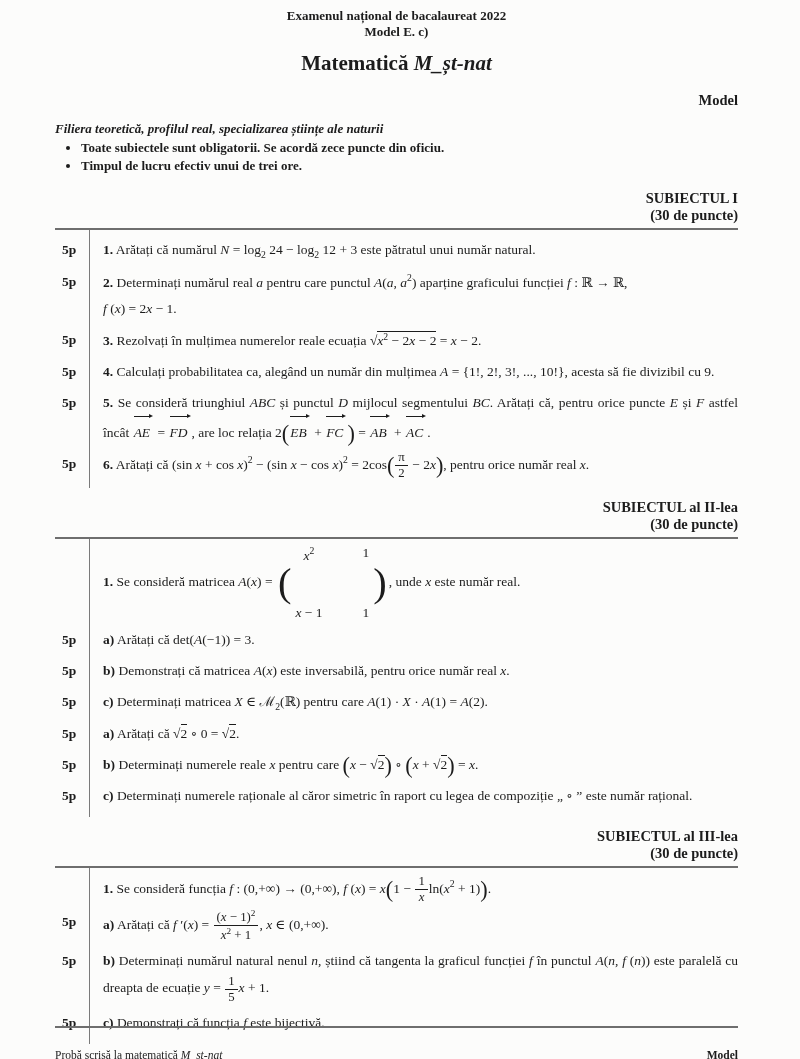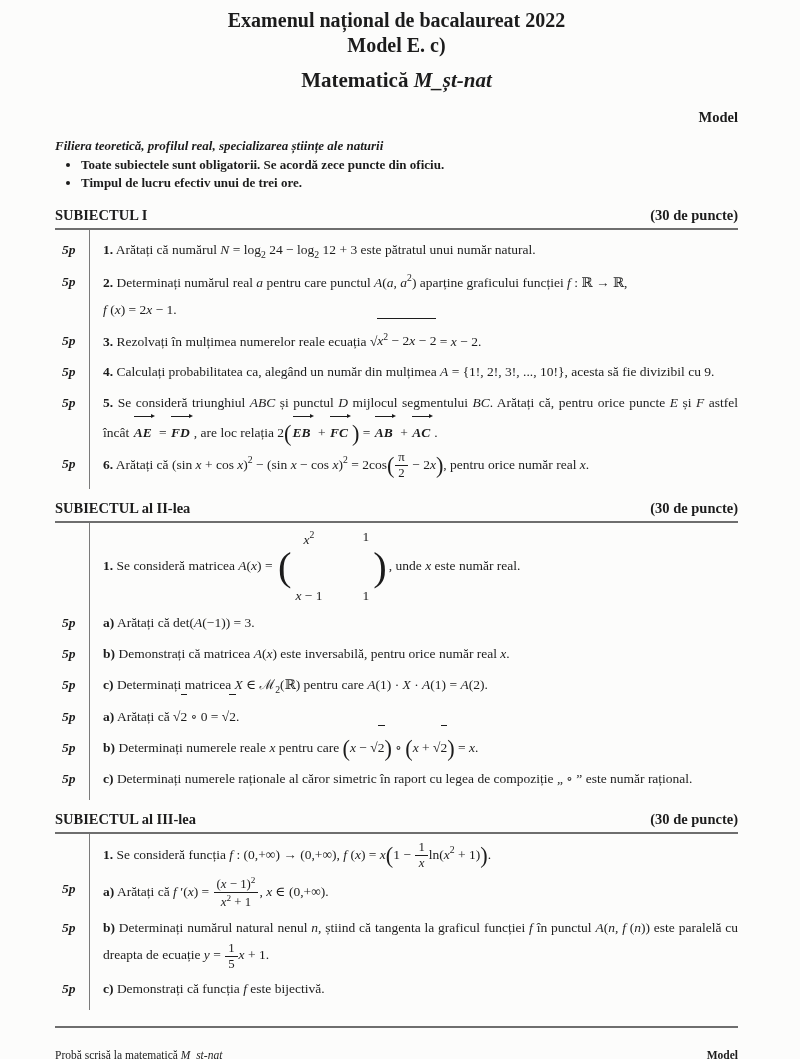--- a/index.html
+++ b/index.html
@@ -4,44 +4,44 @@
 <style>
   html,body{margin:0;padding:0;}
   body{
     width:800px;height:1059px;box-sizing:border-box;
     background:#fcfcfb;color:#1c1c1c;
     font-family:"Liberation Serif","DejaVu Serif",serif;
     font-size:13.5px;overflow:hidden;position:relative;
     padding:8px 62px 0 55px;
   }
   .center{text-align:center;font-weight:bold;}
-  .title1,.title2{font-size:20px;line-height:1.25;}
+  .title1,.title2{font-size:13px;line-height:1.25;}
   .subject{font-size:21px;margin-top:10px;}
   .model-row{text-align:right;font-weight:bold;font-size:14.5px;margin-top:16px;}
   .filiera{font-weight:bold;font-style:italic;font-size:13px;margin-top:12px;}
   ul.rules{margin:3px 0 16px 12px;padding:0 0 0 14px;font-weight:bold;font-size:13px;}
   ul.rules li{margin:2px 0;}
-  .sec-head{display:flex;justify-content:space-between;font-weight:bold;font-size:14.5px;margin-top:11px;align-items:flex-end;}
+  .sec-head{display:flex;justify-content:space-between;font-weight:bold;font-size:14.5px;margin-top:11px;align-items:flex-end;flex-direction:column;}
   .sec-body{border-top:2px solid #6e6e6e;position:relative;margin-top:4px;padding:2px 0 4px 0;}
   .sec-body::after{content:'';position:absolute;left:34px;top:0;bottom:0;width:1px;background:#7a7a7a;}
   .item{display:flex;align-items:flex-start;margin:4px 0;}
-  .pts{flex:0 0 34px;font-weight:bold;padding-left:7px;box-sizing:border-box;line-height:2.0;font-style:italic;}
+  .pts{flex:0 0 34px;font-weight:bold;padding-left:7px;box-sizing:border-box;line-height:2.0;}
   .content{flex:1;padding-left:14px;text-align:justify;line-height:2.0;}
   i{font-style:italic;}
   sup,sub{font-size:0.72em;}
   .sqrt{white-space:nowrap;}
-  .sqrt .r{border-top:1px solid #1c1c1c;padding-top:14px;}
+  .sqrt .r{border-top:1px solid #1c1c1c;padding-top:1px;}
   .frac{display:inline-block;vertical-align:middle;text-align:center;line-height:1.15;font-size:0.95em;margin:0 1px;}
   .frac .n{display:block;border-bottom:1px solid #1c1c1c;padding:0 3px;}
   .frac .d{display:block;padding:0 3px;}
   .lp{font-size:1.65em;vertical-align:middle;line-height:0.8;font-weight:normal;}
   .mat{display:inline-flex;align-items:center;vertical-align:middle;margin:0 2px;}
   .mat .paren{font-size:3em;font-weight:300;line-height:0.85;}
   .mcells{display:inline-grid;grid-template-columns:auto auto;column-gap:20px;row-gap:3px;text-align:center;line-height:1.25;padding:0 4px;gap:40px;}
-  .vec{position:relative;display:inline-block;font-style:italic;padding:3px 4px 0 1px;font-weight:bold;}
+  .vec{position:relative;display:inline-block;font-style:italic;padding:3px 4px 0 1px;}
   .vec::before{content:'';position:absolute;left:1px;right:3px;top:0;border-top:1px solid #1c1c1c;}
   .vec::after{content:'';position:absolute;right:-1px;top:-2px;width:0;height:0;border:2px solid transparent;border-left:4px solid #1c1c1c;}
   .footer{position:absolute;left:55px;right:62px;top:1026px;}
   .footer-rule{border-top:2px solid #6e6e6e;}
   .footer-row{display:flex;justify-content:space-between;font-size:11.5px;margin-top:21px;line-height:1.2;}
   .footer-model{font-weight:bold;}
   .footer-line2{font-size:11.5px;font-style:italic;line-height:1.2;margin-top:2px;}
 </style>
 </head>
 <body>

